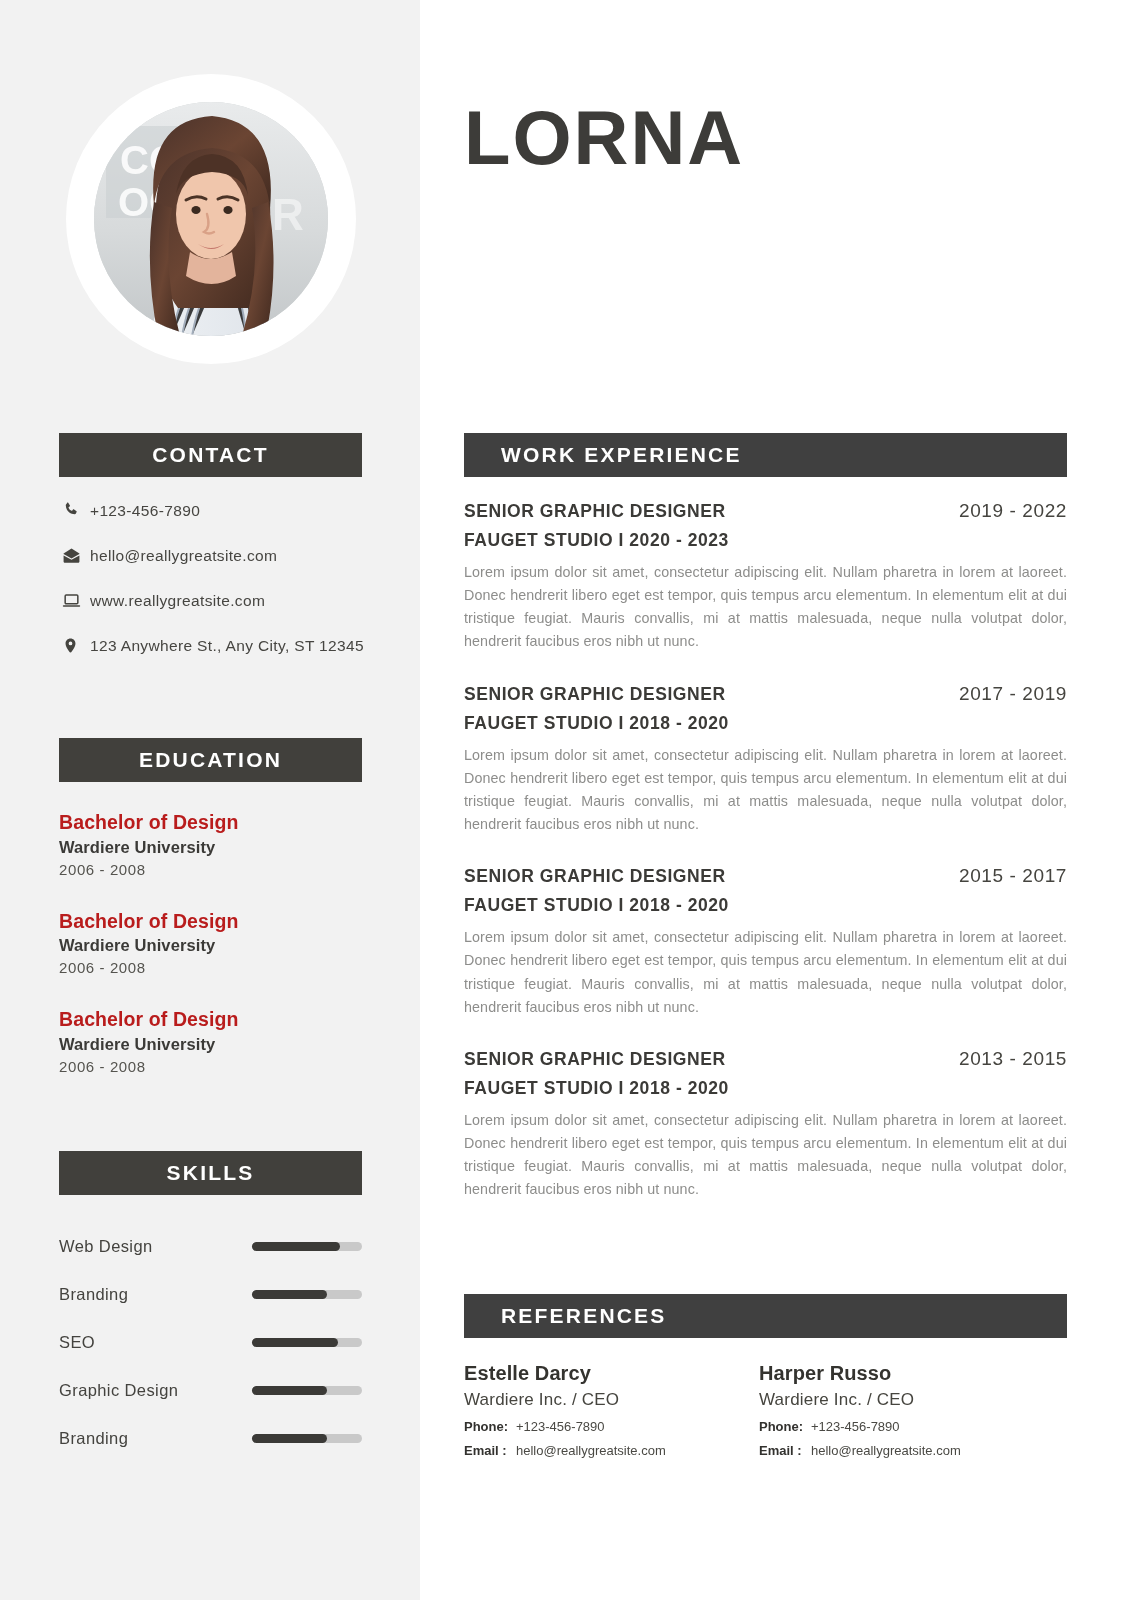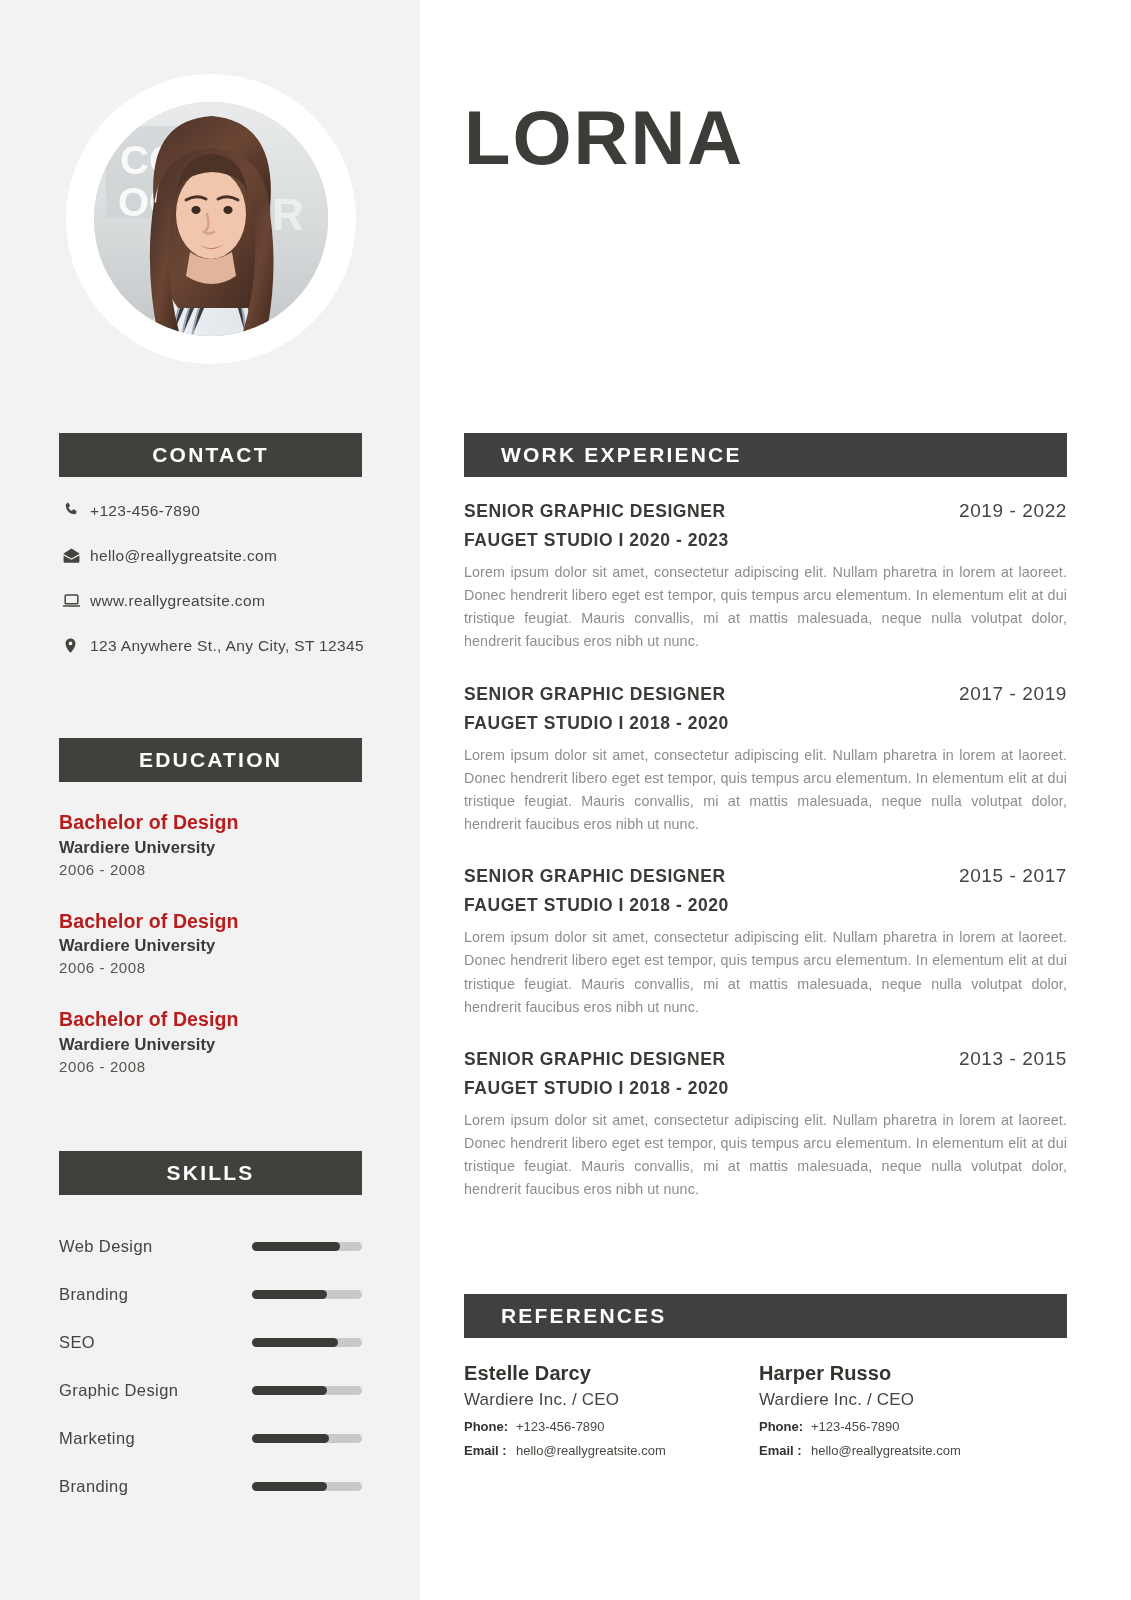--- a/index.html
+++ b/index.html
@@ -343,26 +343,20 @@
             <span class="skill-fill" style="width: 78%;"></span>
           </span>
       </div>
       <div class="skill-row">
         <span class="skill-name">Graphic Design</span>
         <span class="skill-track">
             <span class="skill-fill" style="width: 68%;"></span>
           </span>
       </div>
       <div class="skill-row">
-        <span class="skill-name">Marketing</span>
-        <span class="skill-track">
-            <span class="skill-fill" style="width: 70%;"></span>
-          </span>
-      </div>
-      <div class="skill-row">
         <span class="skill-name">Branding</span>
         <span class="skill-track">
             <span class="skill-fill" style="width: 68%;"></span>
           </span>
       </div>
     </div>
 
   </aside>
 
   <main class="main">

